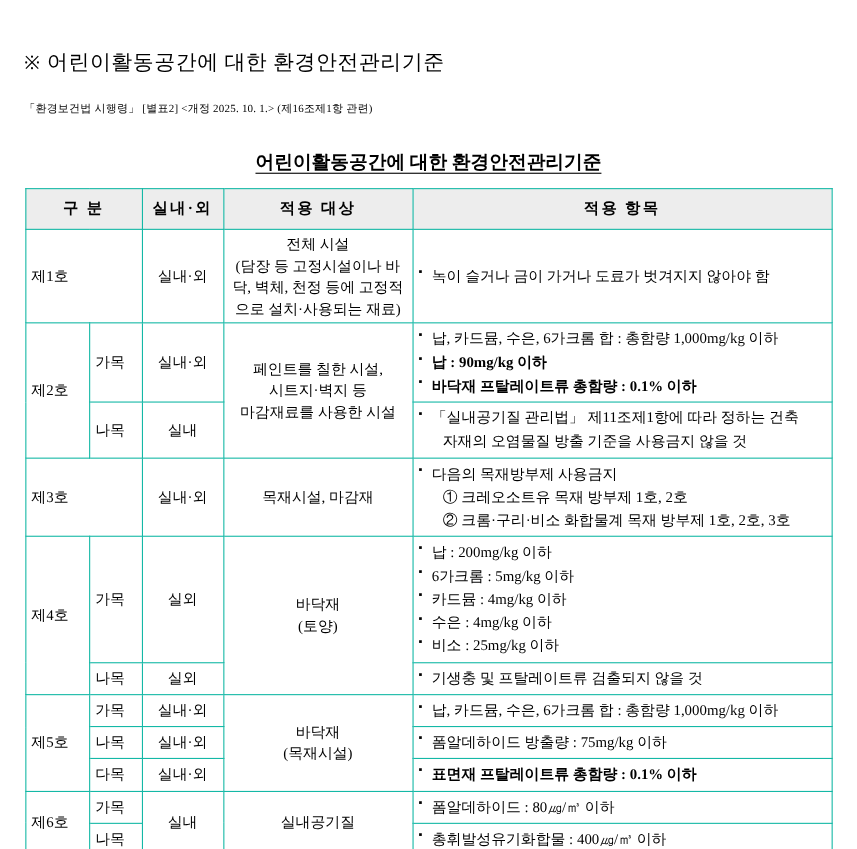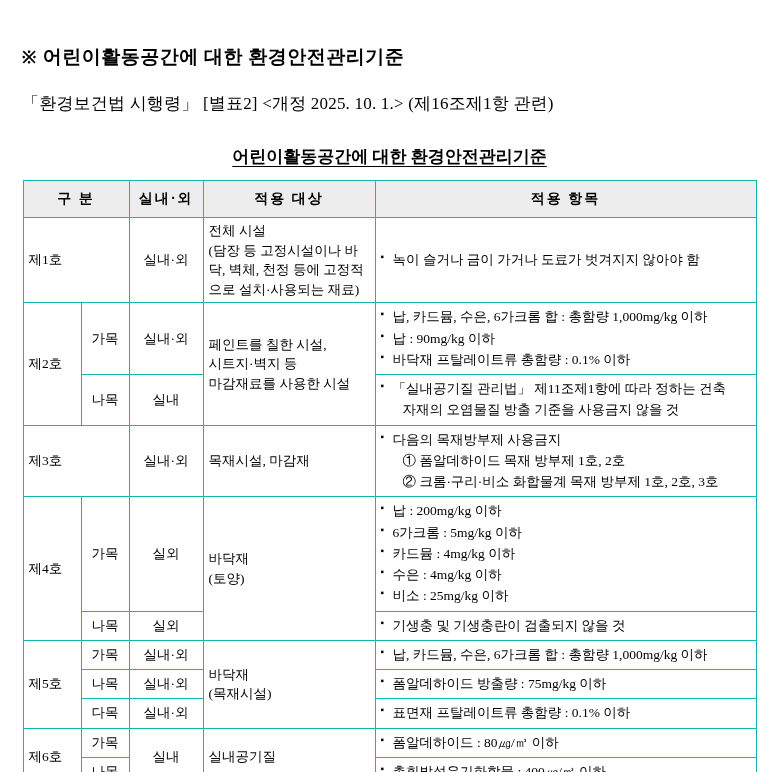--- a/index.html
+++ b/index.html
@@ -14,30 +14,30 @@
     color: #000000;
     position: relative;
     overflow: hidden;
   }
   .page {
     padding: 0 22px;
     box-sizing: border-box;
   }
   .doc-title {
     font-size: 19px;
-    font-weight: bold;
+    font-weight: normal;
     margin-top: 44px;
     letter-spacing: 0.5px;
   }
   .doc-title .mark {
     font-size: 17px;
     margin-right: 6px;
   }
   .doc-subtitle {
-    font-size: 17px;
+    font-size: 10px;
     margin-top: 22px;
     letter-spacing: 0.2px;
   }
   .table-caption {
     text-align: center;
     font-size: 17px;
     font-weight: bold;
     margin-top: 30px;
     margin-bottom: 12px;
     text-decoration: underline;
@@ -60,29 +60,29 @@
     text-align: center;
     font-weight: bold;
     height: 30px;
     letter-spacing: 2px;
     font-size: 14px;
   }
   td.c-no {
     width: 58px;
   }
   td.c-sub {
-    text-align: center;
+    text-align: left;
     width: 48px;
   }
   td.c-io {
     text-align: center;
     width: 74px;
   }
   td.c-target {
-    text-align: left;
+    text-align: center;
     width: 172px;
     line-height: 1.45;
   }
   td.c-items {
     text-align: left;
     padding-left: 8px;
     line-height: 1.5;
   }
   ul.items {
     list-style: none;
@@ -101,21 +101,21 @@
     top: -1px;
     font-size: 10px;
   }
   ul.items li.nobullet {
     padding-left: 22px;
   }
   ul.items li.nobullet::before {
     content: "";
   }
   ul.items li b {
-    font-weight: normal;
+    font-weight: bold;
   }
   .cell-pad-lg {
     padding-top: 7px;
     padding-bottom: 7px;
   }
 </style>
 </head>
 <body>
 
 <div class="page">
@@ -193,21 +193,21 @@
 
       <tr>
         <td class="c-no" colspan="2">제3호</td>
         <td class="c-io">실내·외</td>
         <td class="c-target">
           <div>목재시설, 마감재</div>
         </td>
         <td class="c-items cell-pad-lg">
           <ul class="items">
             <li>다음의 목재방부제 사용금지</li>
-            <li class="nobullet">① 폼알데하이드 목재 방부제 1호, 2호</li>
+            <li class="nobullet">① 크레오소트유 목재 방부제 1호, 2호</li>
             <li class="nobullet">② 크롬·구리·비소 화합물계 목재 방부제 1호, 2호, 3호</li>
           </ul>
         </td>
       </tr>
 
       <tr>
         <td class="c-no" rowspan="2">제4호</td>
         <td class="c-sub">가목</td>
         <td class="c-io">실외</td>
         <td class="c-target" rowspan="2">
@@ -223,21 +223,21 @@
             <li>비소 : 25mg/kg 이하</li>
           </ul>
         </td>
       </tr>
 
       <tr>
         <td class="c-sub">나목</td>
         <td class="c-io">실외</td>
         <td class="c-items">
           <ul class="items">
-            <li>기생충 및 기생충란이 검출되지 않을 것</li>
+            <li>기생충 및 프탈레이트류 검출되지 않을 것</li>
           </ul>
         </td>
       </tr>
 
       <tr>
         <td class="c-no" rowspan="3">제5호</td>
         <td class="c-sub">가목</td>
         <td class="c-io">실내·외</td>
         <td class="c-target" rowspan="3">
           <div>바닥재</div>

